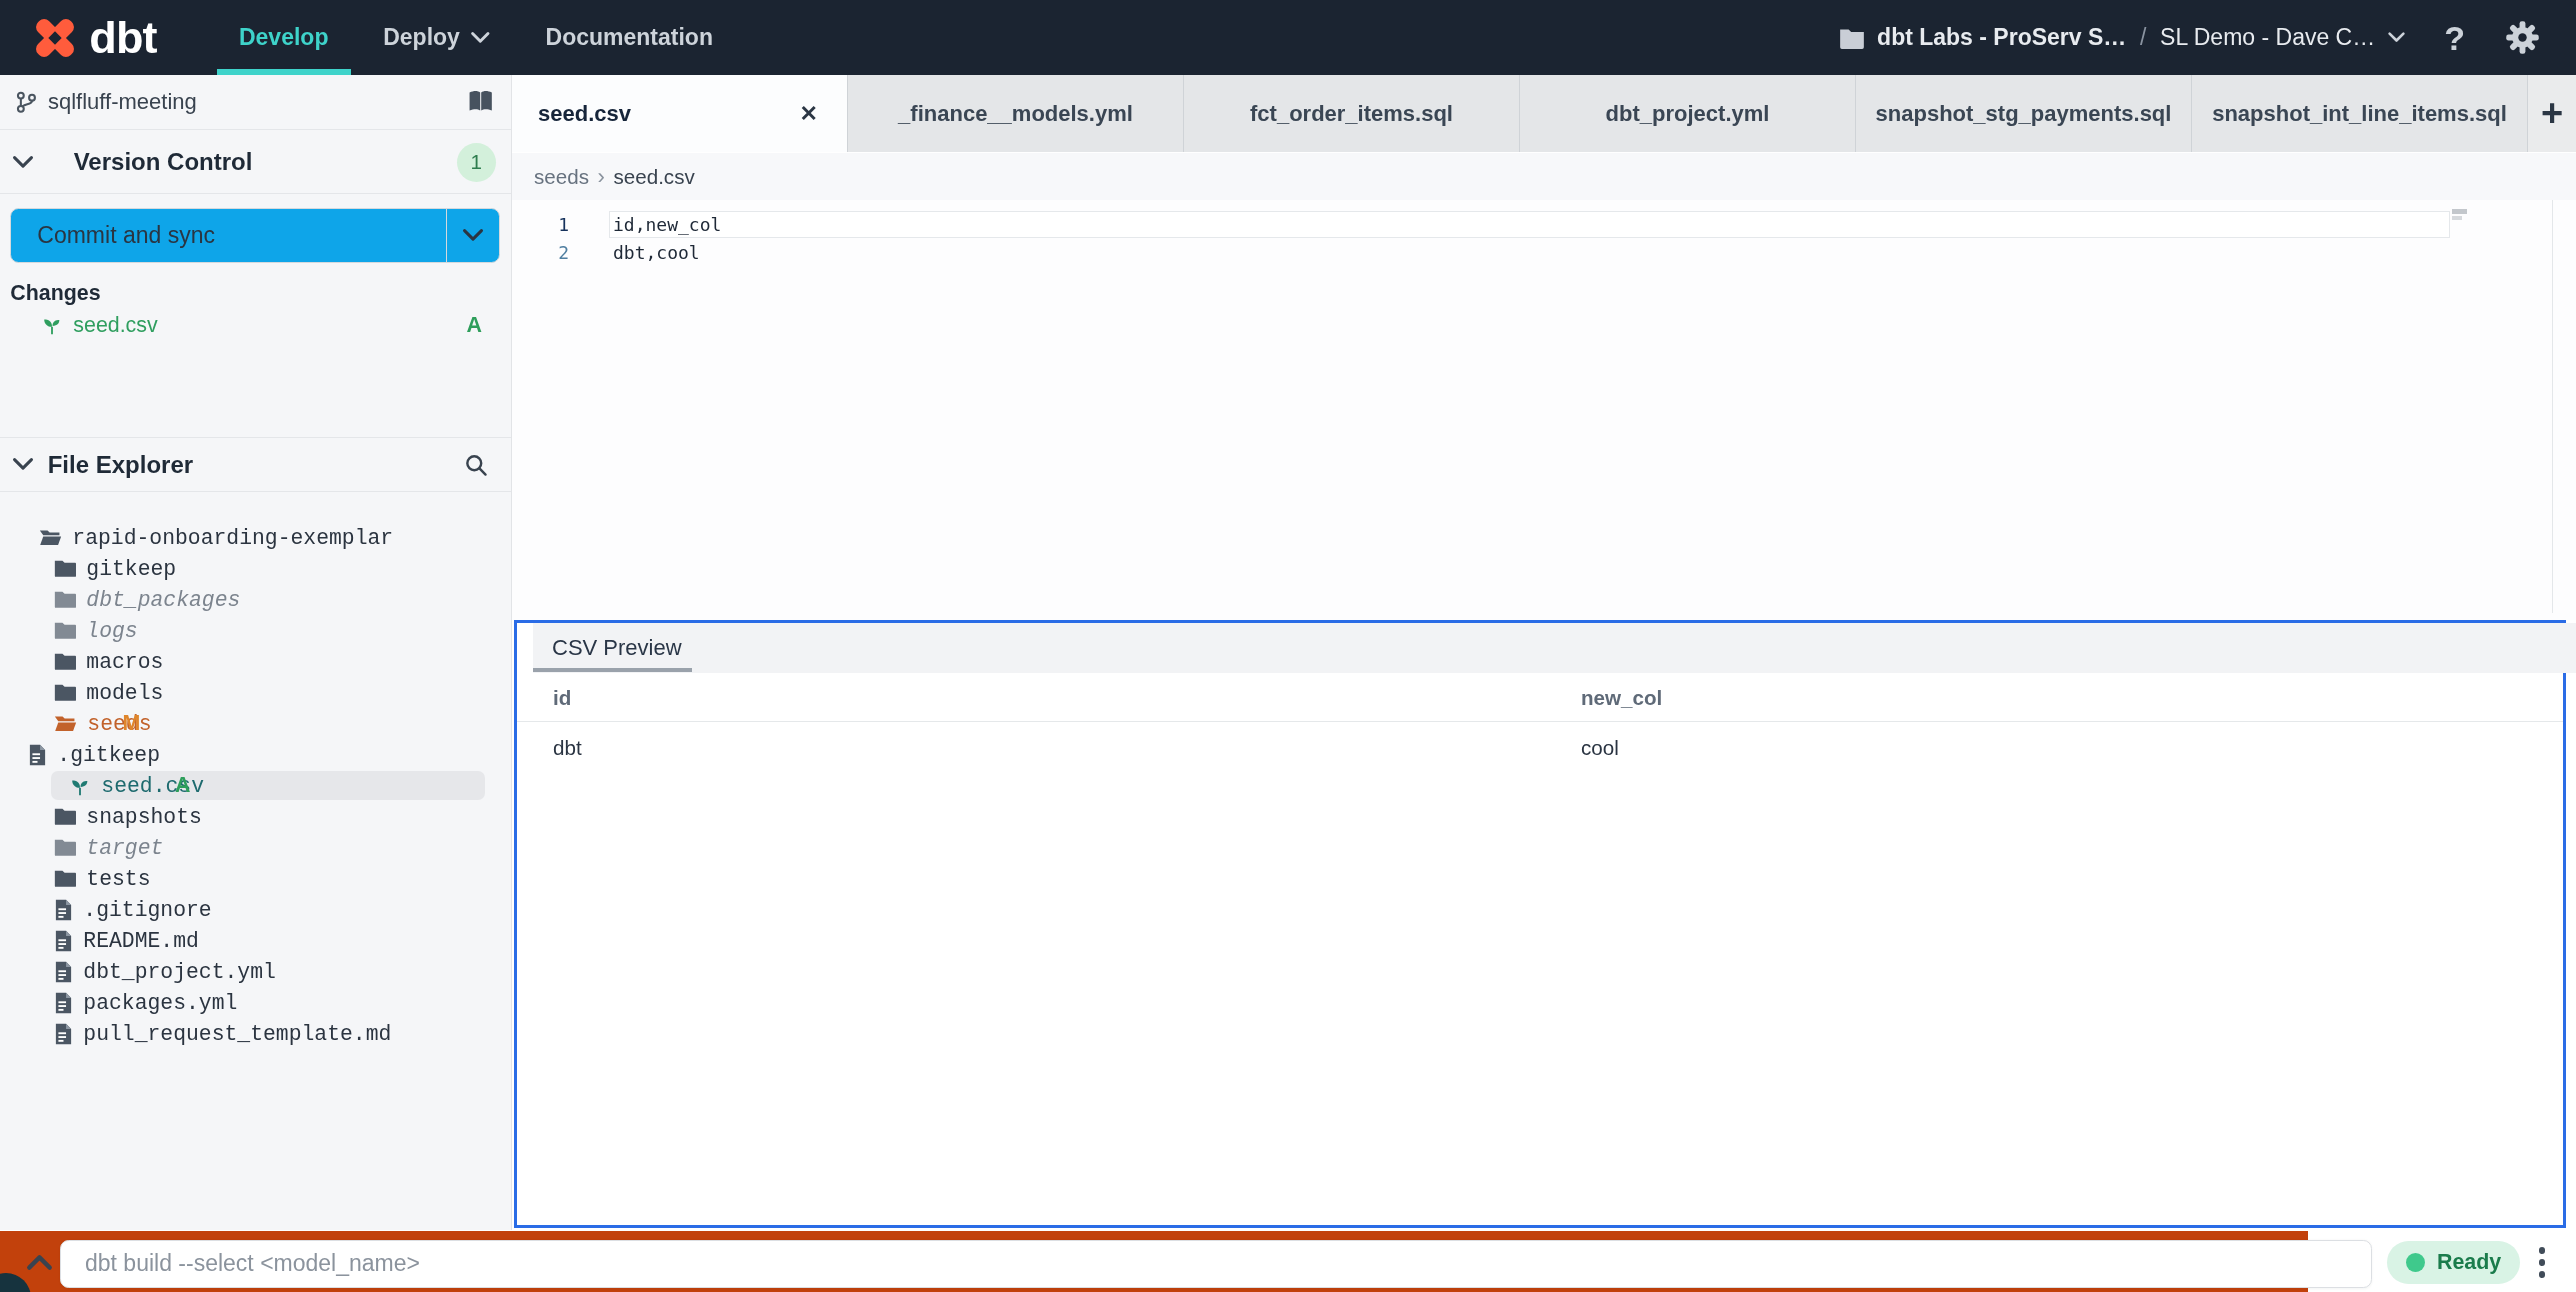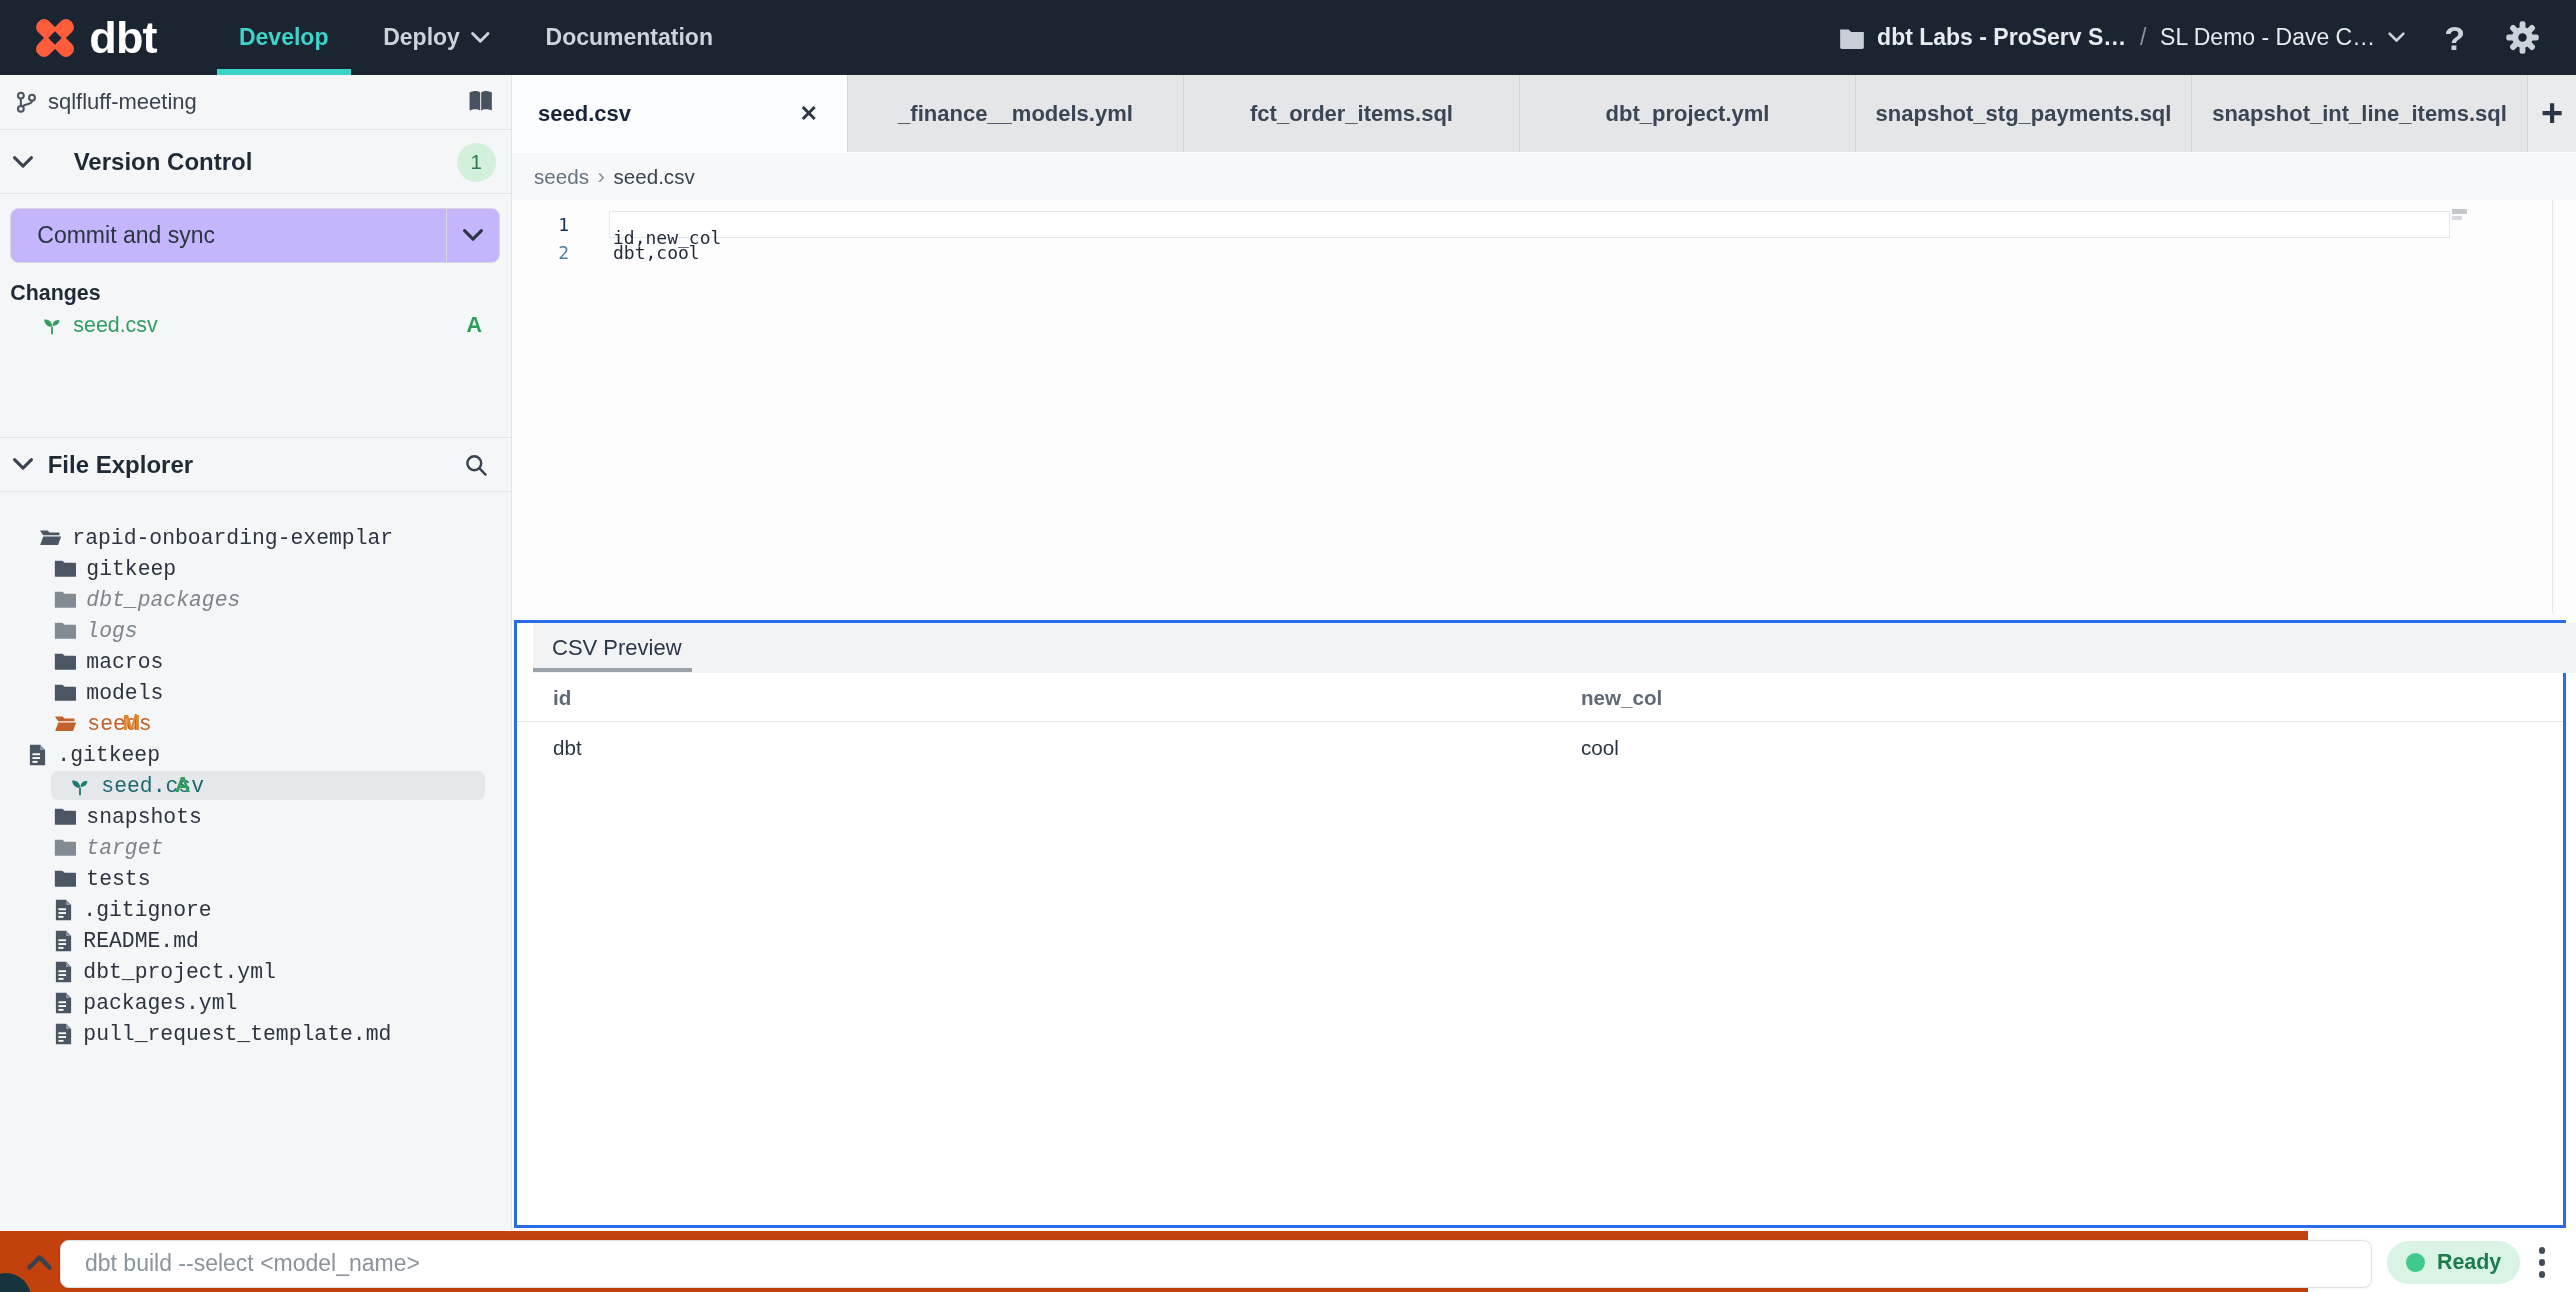--- a/index.html
+++ b/index.html
@@ -25,21 +25,21 @@
   
   .sidebar { position:absolute; left:0; top:75px; width:512px; height:1155px; background:#f5f6f8; border-right:1.7px solid #e2e4e7; }
   .srow { position:absolute; left:0; width:100%; }
   .branch-row { top:0; height:55px; display:flex; align-items:center; border-bottom:0.9px solid #e4e6e9; }
   .branch-row .bname { font-size:22px; color:#39434f; margin-left:10.3px; }
   .sec-head { display:flex; align-items:center; font-size:24px; font-weight:700; color:#1f2a37; }
   .vc-head { top:56px; height:63px; border-bottom:0.9px solid #e4e6e9;gap:26px; }
   .fe-head { top:362px; height:55px; border-top:0.9px solid #e4e6e9; border-bottom:0.9px solid #e4e6e9; }
   .sec-head .chev { margin:0 13.7px 0 12px; }
   .vc-badge { position:absolute; right:15.4px; width:39px; height:39px; border-radius:50%; background:#d3f0db; color:#2f7d4f; font-size:20.6px; display:flex; align-items:center; justify-content:center; font-weight:400; }
-  .commit-btn { position:absolute; left:10.3px; top:133px; width:490px; height:55px; background:#c4b5fd; border:0.9px solid #d5d9dd; border-radius:8.6px; display:flex; align-items:center; cursor:pointer; }
+  .commit-btn { position:absolute; left:10.3px; top:133px; width:490px; height:55px; background:#0ea5e9; border:0.9px solid #d5d9dd; border-radius:8.6px; display:flex; align-items:center; cursor:pointer; }
   .commit-btn .clabel { font-size:23px; color:#2a3542; margin-left:26px; flex:1; }
   .commit-btn .split { width:53px; height:100%; border-left:0.9px solid #d5d9dd; display:flex; align-items:center; justify-content:center; }
   .changes-label { position:absolute; left:10.3px; top:206px; font-size:21.4px; font-weight:700; color:#1f2a37; }
   .change-row { position:absolute; left:0; top:233px; width:100%; height:34px; display:flex; align-items:center; cursor:pointer; }
   .change-row .cicon { margin-left:41px; }
   .change-row .cname { font-size:21.4px; color:#2f9e5f; margin-left:10.3px; }
   .badge-a { position:absolute; right:29px; font-size:21.4px; font-weight:700; color:#2e9e5b; }
   .badge-m { position:absolute; right:29px; font-size:21.4px; font-weight:700; color:#df862c; }
   .search-ic { position:absolute; right:22px; }
   .tree { position:absolute; left:0; top:447px; width:100%; }
@@ -62,21 +62,21 @@
   .crumb { position:absolute; left:512px; top:153px; width:2064px; height:47px; background:#f7f8fa; display:flex; align-items:center; font-size:20.6px; }
   .crumb .c1 { color:#67727f; margin-left:22px; }
   .crumb .csep { color:#8a939e; margin:0 8.6px; font-size:22px; }
   .crumb .c2 { color:#39434f; }
   .editor { position:absolute; left:512px; top:200px; width:2064px; height:420px; background:#fdfdfe; font-family:"DejaVu Sans Mono", monospace; }
   .cur-line { position:absolute; left:97px; top:11px; width:1841px; height:27.4px; border:0.9px solid #e5e8eb; background:#ffffff; }
   .lnum { position:absolute; left:0; width:57px; text-align:right; font-size:18px; line-height:27.4px; }
   .lnum.n1 { top:11px; color:#16325c; }
   .lnum.n2 { top:39px; color:#4f7ea0; }
   .lcode { position:absolute; left:101px; font-size:18px; line-height:27.4px; color:#1f2937; white-space:pre; }
-  .lcode.c1 { top:24px;text-align:right; }
+  .lcode.c1 { top:11px;text-align:right; }
   .lcode.c2 { top:39px; }
   .mm-sep { position:absolute; left:2040px; top:0; width:0.9px; height:413px; background:#e4e7ea; }
   .mm-mark1 { position:absolute; left:1940px; top:9.4px; width:15.4px; height:4.3px; background:#c3c7cc; }
   .mm-mark2 { position:absolute; left:1940px; top:16.3px; width:10.3px; height:3.4px; background:#d6d9dd; }
 
   
   .csv-panel { position:absolute; left:514px; top:620px; width:2052px; height:608px; background:#ffffff; border:3.4px solid #2a6ce6; }
   .csv-head { position:absolute; left:16px; top:0; width:100%; height:50px; background:#f2f3f5; }
   .csv-title { position:absolute; left:19px; top:12px; font-size:22px; color:#2a3647; }
   .csv-underline { position:absolute; left:0; top:45px; width:159px; height:4.3px; background:#9aa2ab; }

